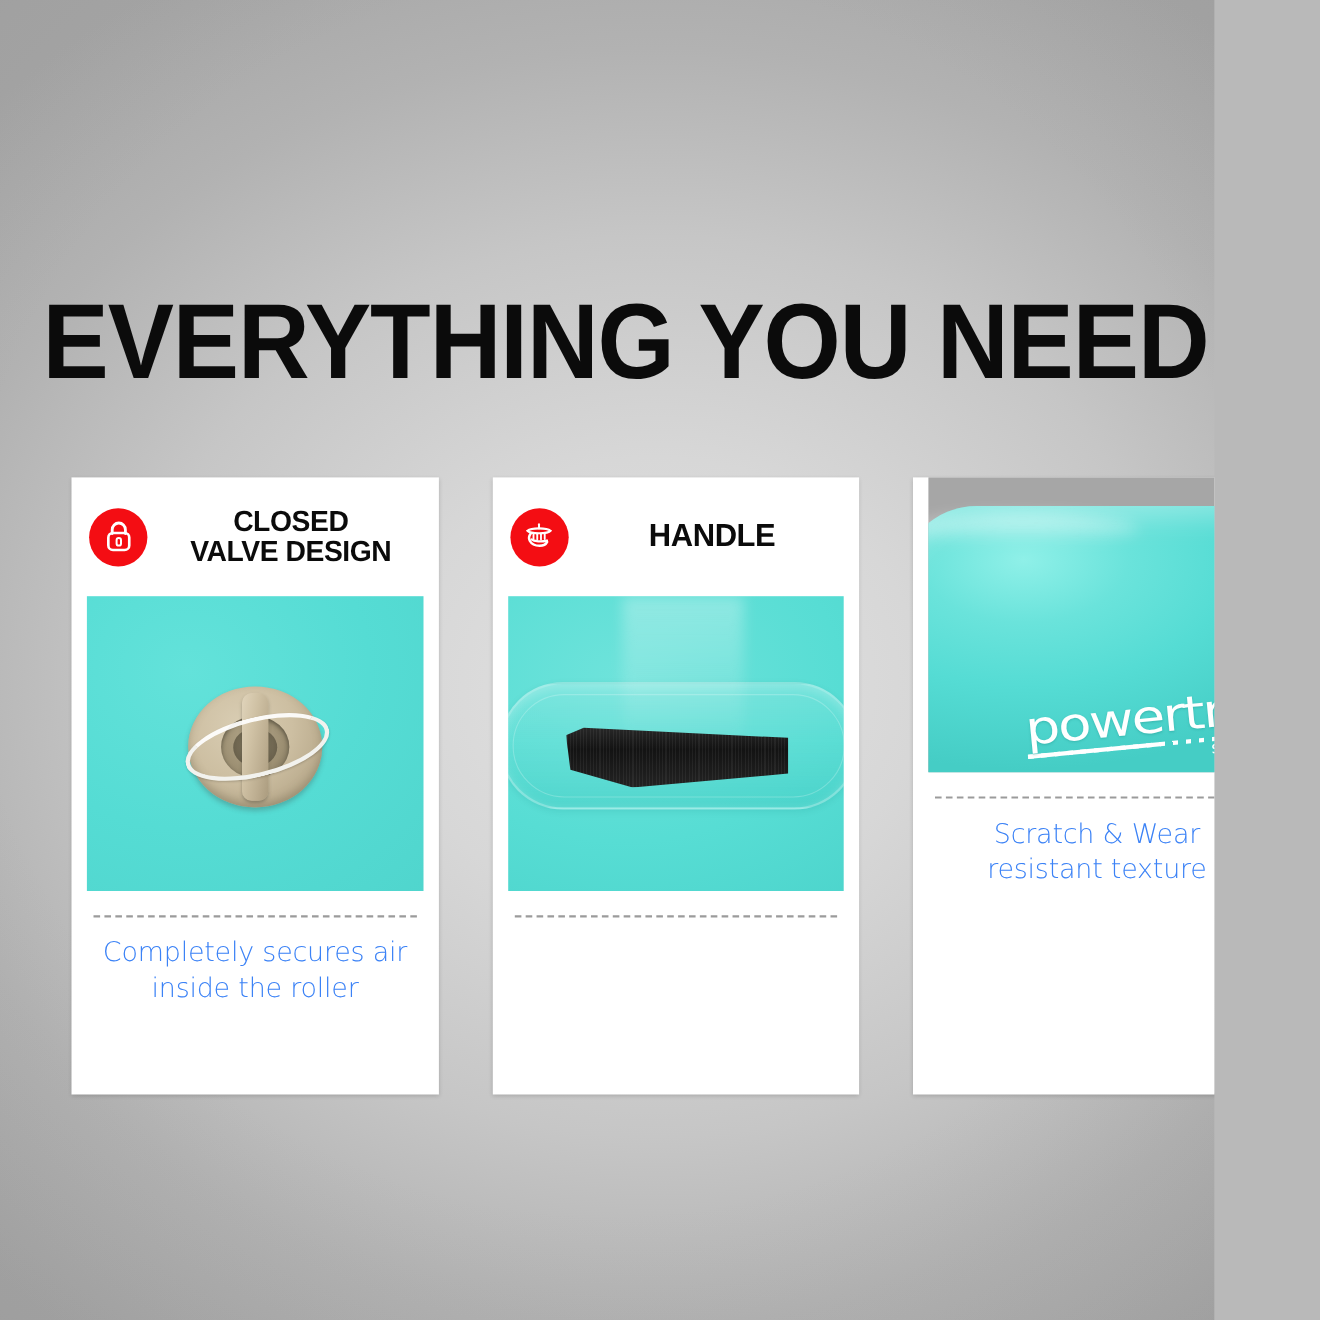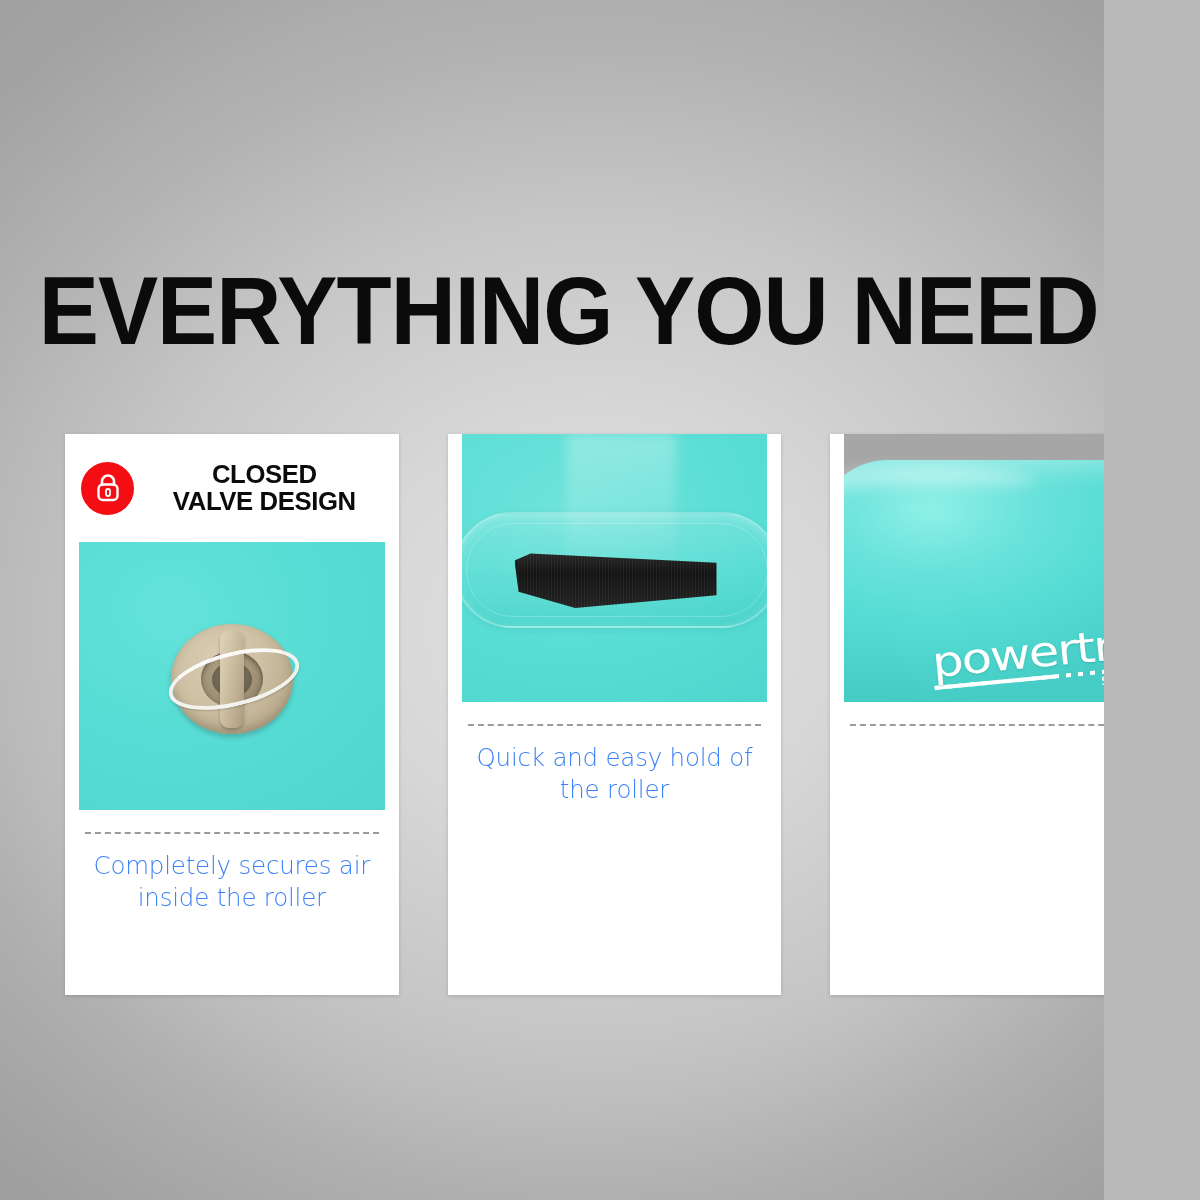--- a/index.html
+++ b/index.html
@@ -264,39 +264,56 @@
           <div class="valve-bar"></div>
           <div class="valve-cord"></div>
         </div>
       </div>
 
       <div class="divider"></div>
       <div class="caption">Completely secures air inside the roller</div>
     </div>
 
     <div class="card two">
+      <div class="card-head">
+        <div class="badge">
+          <svg width="32" height="32" viewBox="0 0 32 32" aria-hidden="true">
+            <path d="M16 4.5 V8.5" stroke="#fff" stroke-width="1.8" stroke-linecap="round"></path>
+            <path d="M5.5 10.5 C9 7.6 23 7.6 26.5 10.5 C24 13.5 8 13.5 5.5 10.5 Z" fill="none" stroke="#fff" stroke-width="2"></path>
+            <path d="M8.5 13 C7 15 6.5 17.6 7.6 19.6 C9 22.2 12.6 24.2 16.6 24.2 C20 24.2 22.4 22.6 23.4 20.6" fill="none" stroke="#fff" stroke-width="2.3" stroke-linecap="round"></path>
+            <path d="M11 13.4 V18" stroke="#fff" stroke-width="1.7" stroke-linecap="round"></path>
+            <path d="M14.4 13.6 V18.4" stroke="#fff" stroke-width="1.7" stroke-linecap="round"></path>
+            <path d="M17.8 13.6 V18.4" stroke="#fff" stroke-width="1.7" stroke-linecap="round"></path>
+            <path d="M21.2 13.4 V18" stroke="#fff" stroke-width="1.7" stroke-linecap="round"></path>
+            <path d="M9.2 18.4 C11.5 20.2 18.5 20.8 23.2 19.4" fill="none" stroke="#fff" stroke-width="2.1" stroke-linecap="round"></path>
+          </svg>
+        </div>
+        <div class="card-title">
+          <span>HANDLE</span>
+        </div>
+      </div>
 
       <div class="photo ph-handle">
         <div class="oval"></div>
         <div class="gloss"></div>
         <div class="strap"></div>
       </div>
 
       <div class="divider"></div>
-      <div class="caption">Quick and easy hold of the roller</div>
     </div>
 
     <div class="card three">
 
       <div class="photo ph-texture">
         <div class="roller-body"></div>
         <div class="brand">
           <span class="brand-word">powertrain</span>
           <span class="brand-rule"></span>
           <span class="brand-sub">sports</span>
         </div>
       </div>
 
       <div class="divider"></div>
+      <div class="caption">Scratch &amp; Wear resistant texture</div>
     </div>
 
   </div>
 </div>
 
 </body></html>

